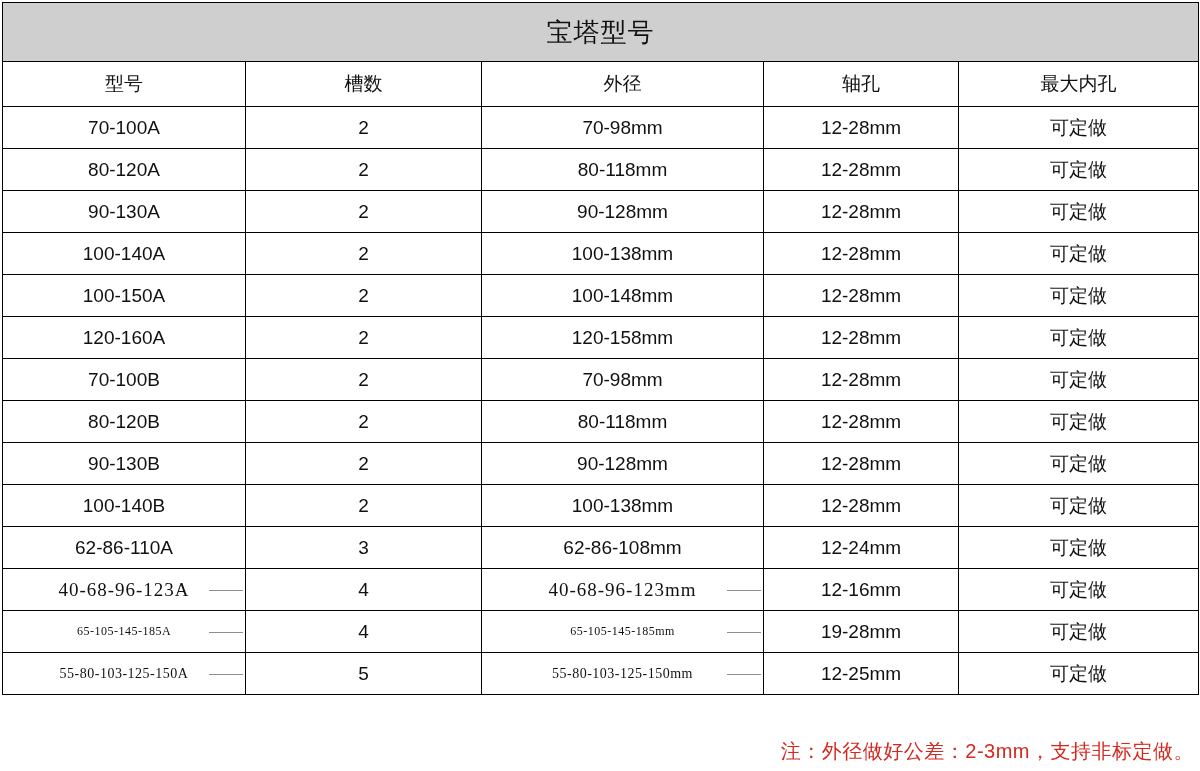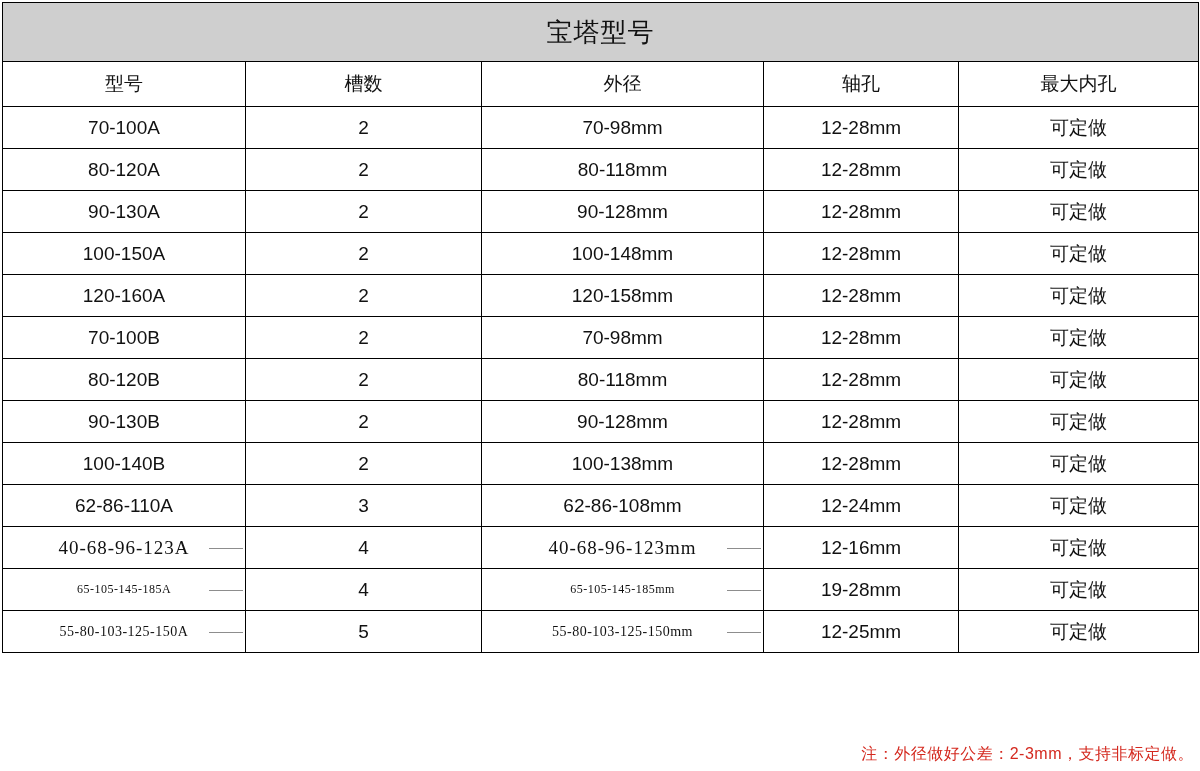--- a/index.html
+++ b/index.html
@@ -83,21 +83,21 @@
     height: 0;
     border-top: 1px solid #8d8d8d;
   }
   .tick-cell .tick.right { right: 2px; }
 
   .footnote {
     position: absolute;
     right: 6px;
     bottom: 8px;
     color: #d4291f;
-    font-size: 16px;
+    font-size: 20px;
     letter-spacing: 0.5px;
     white-space: nowrap;
   }
 </style>
 </head>
 <body>
 
 <div class="page">
 
   <table class="spec">
@@ -134,20 +134,27 @@
           <td>可定做</td>
         </tr>
         <tr class="data-row">
           <td>90-130A</td>
           <td>2</td>
           <td>90-128mm</td>
           <td>12-28mm</td>
           <td>可定做</td>
         </tr>
         <tr class="data-row">
+          <td>100-140A</td>
+          <td>2</td>
+          <td>100-138mm</td>
+          <td>12-28mm</td>
+          <td>可定做</td>
+        </tr>
+        <tr class="data-row">
           <td>100-150A</td>
           <td>2</td>
           <td>100-148mm</td>
           <td>12-28mm</td>
           <td>可定做</td>
         </tr>
         <tr class="data-row">
           <td>120-160A</td>
           <td>2</td>
           <td>120-158mm</td>

